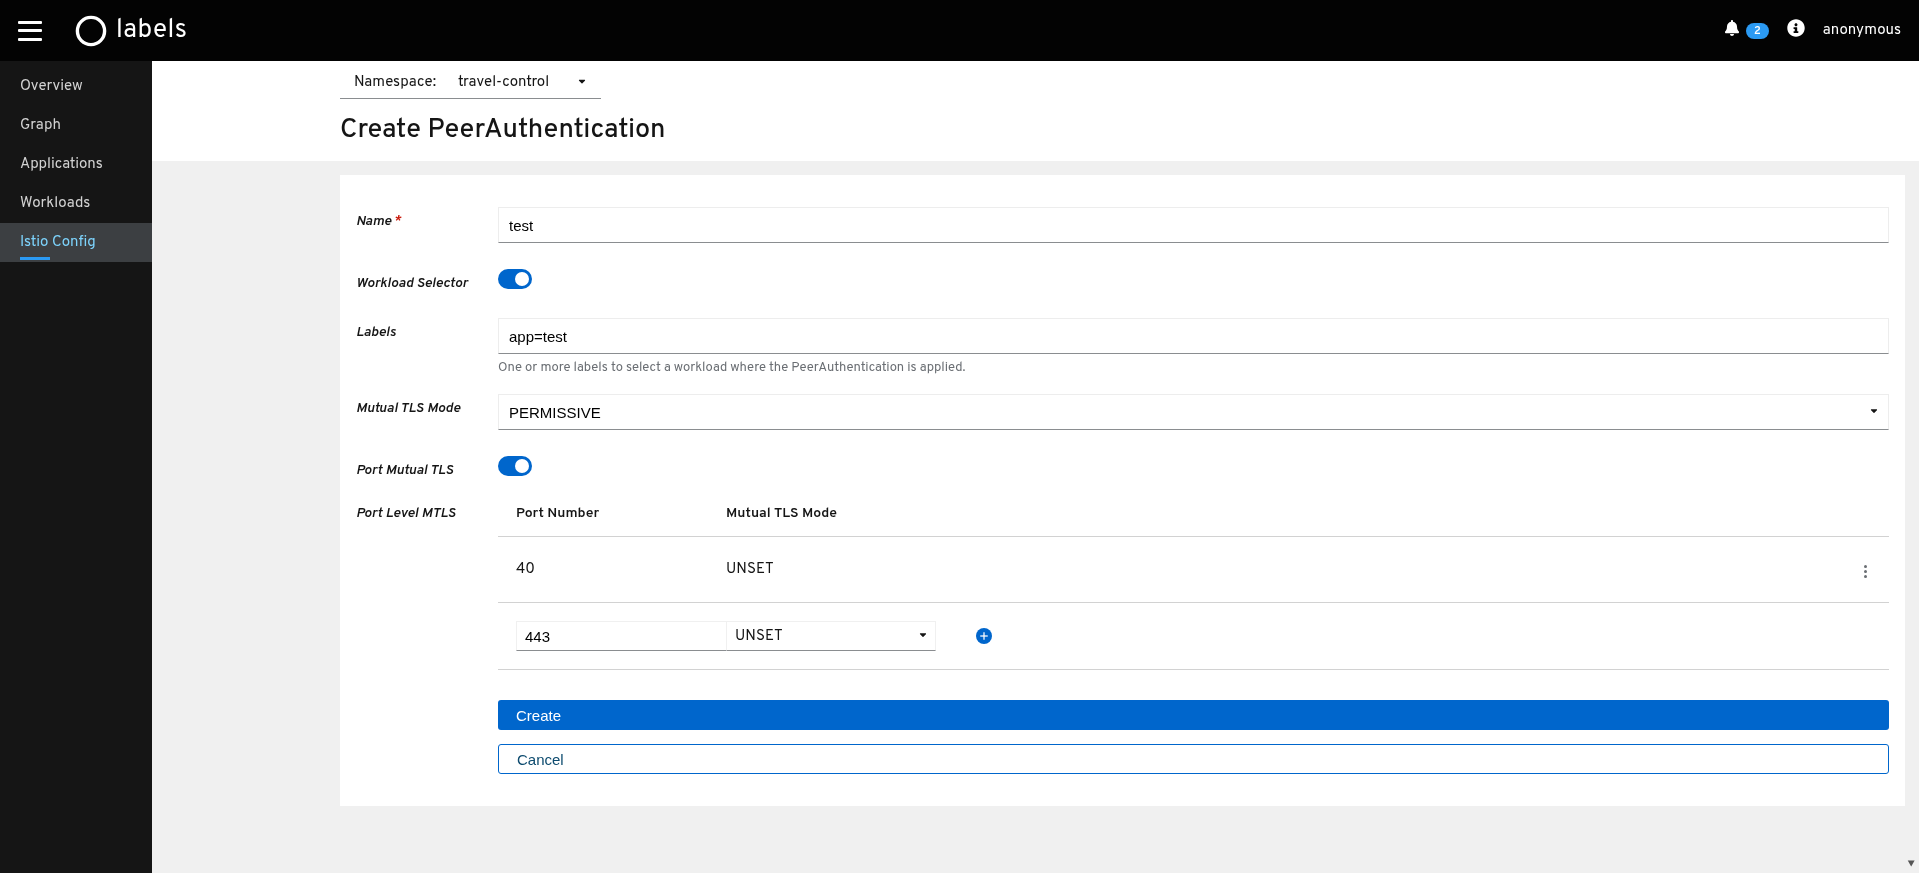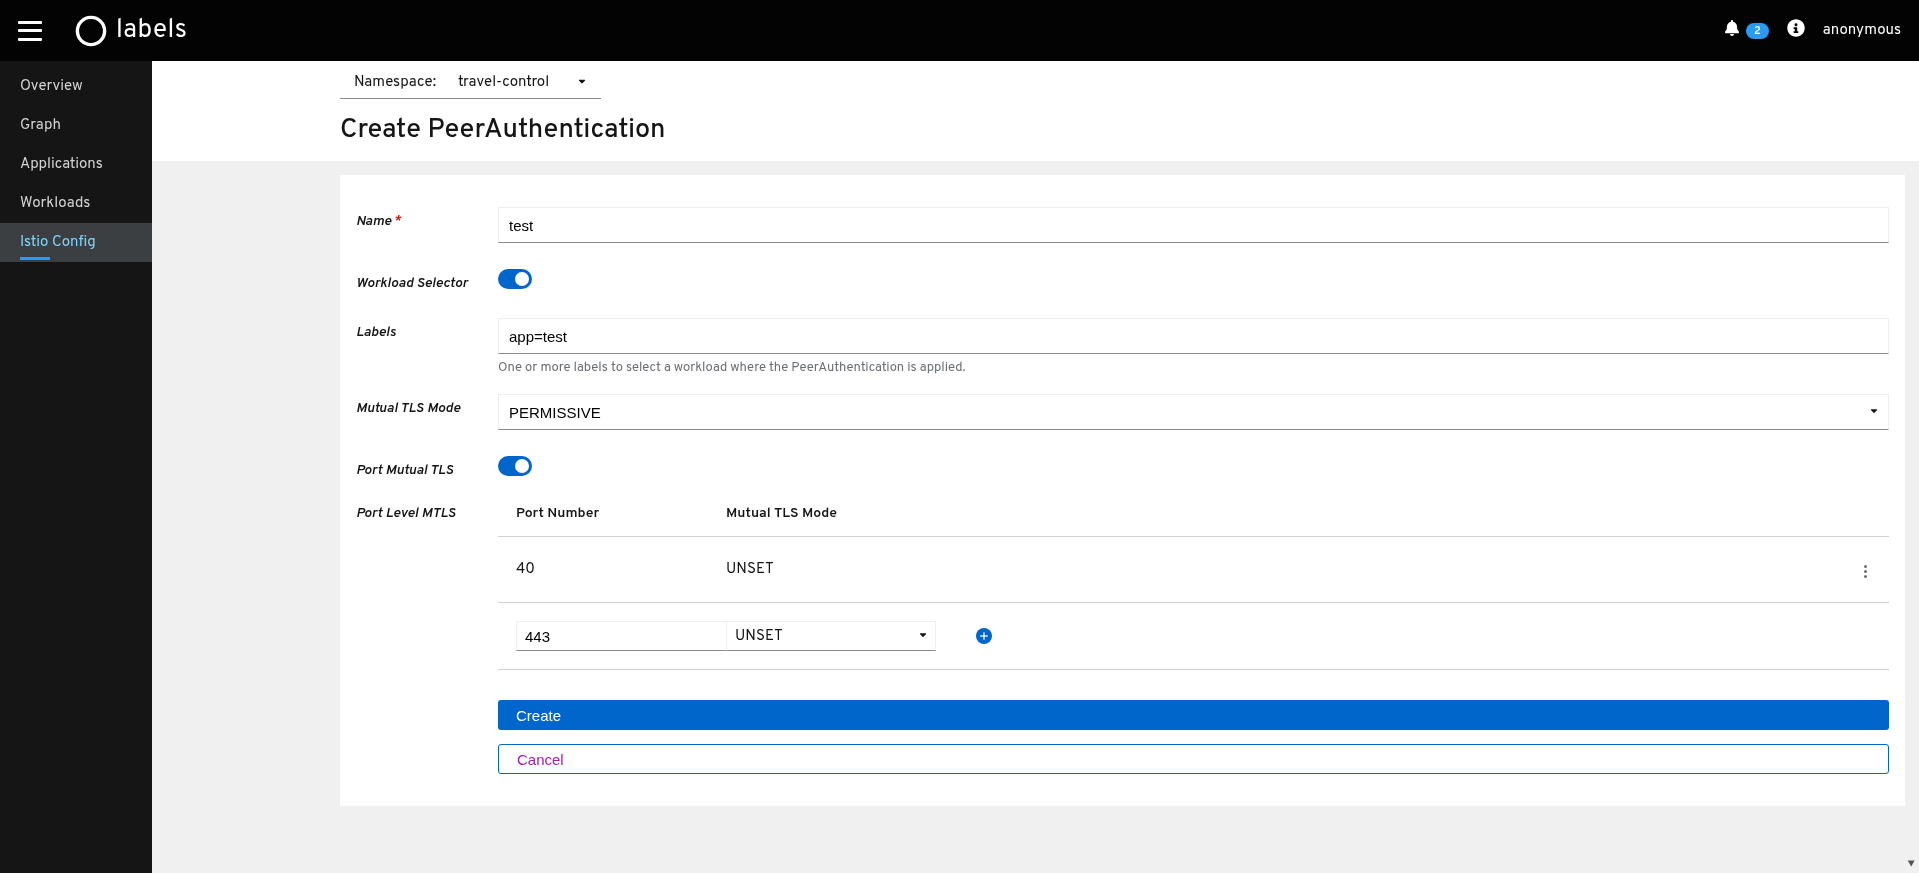--- a/index.html
+++ b/index.html
@@ -131,21 +131,21 @@
     font-size:13px; cursor:pointer; margin-left:40px;
   }
   .trow.input-row .col-mode { display:flex; align-items:center; }
 
   .actions { display:flex; gap:14px; margin-top:30px; padding-left:142px;flex-direction:column; }
   .btn {
     height:30px; padding:0 18px; font-size:15px; border-radius:3px; cursor:pointer;
     display:inline-flex; align-items:center;
   }
   .btn-primary { background:#06c; color:#fff; border:none; }
-  .btn-secondary { background:#fff; color:#a21caf; border:1px solid #06c; }
+  .btn-secondary { background:#fff; color:#0c4a6e; border:1px solid #06c; }
 
   .caret svg { width:10px; height:10px; fill:#151515; }
 
   .scroll-caret {
     position:fixed; right:4px; bottom:2px; font-size:10px; color:#555;
   }
 </style>
 </head>
 <body>
 

